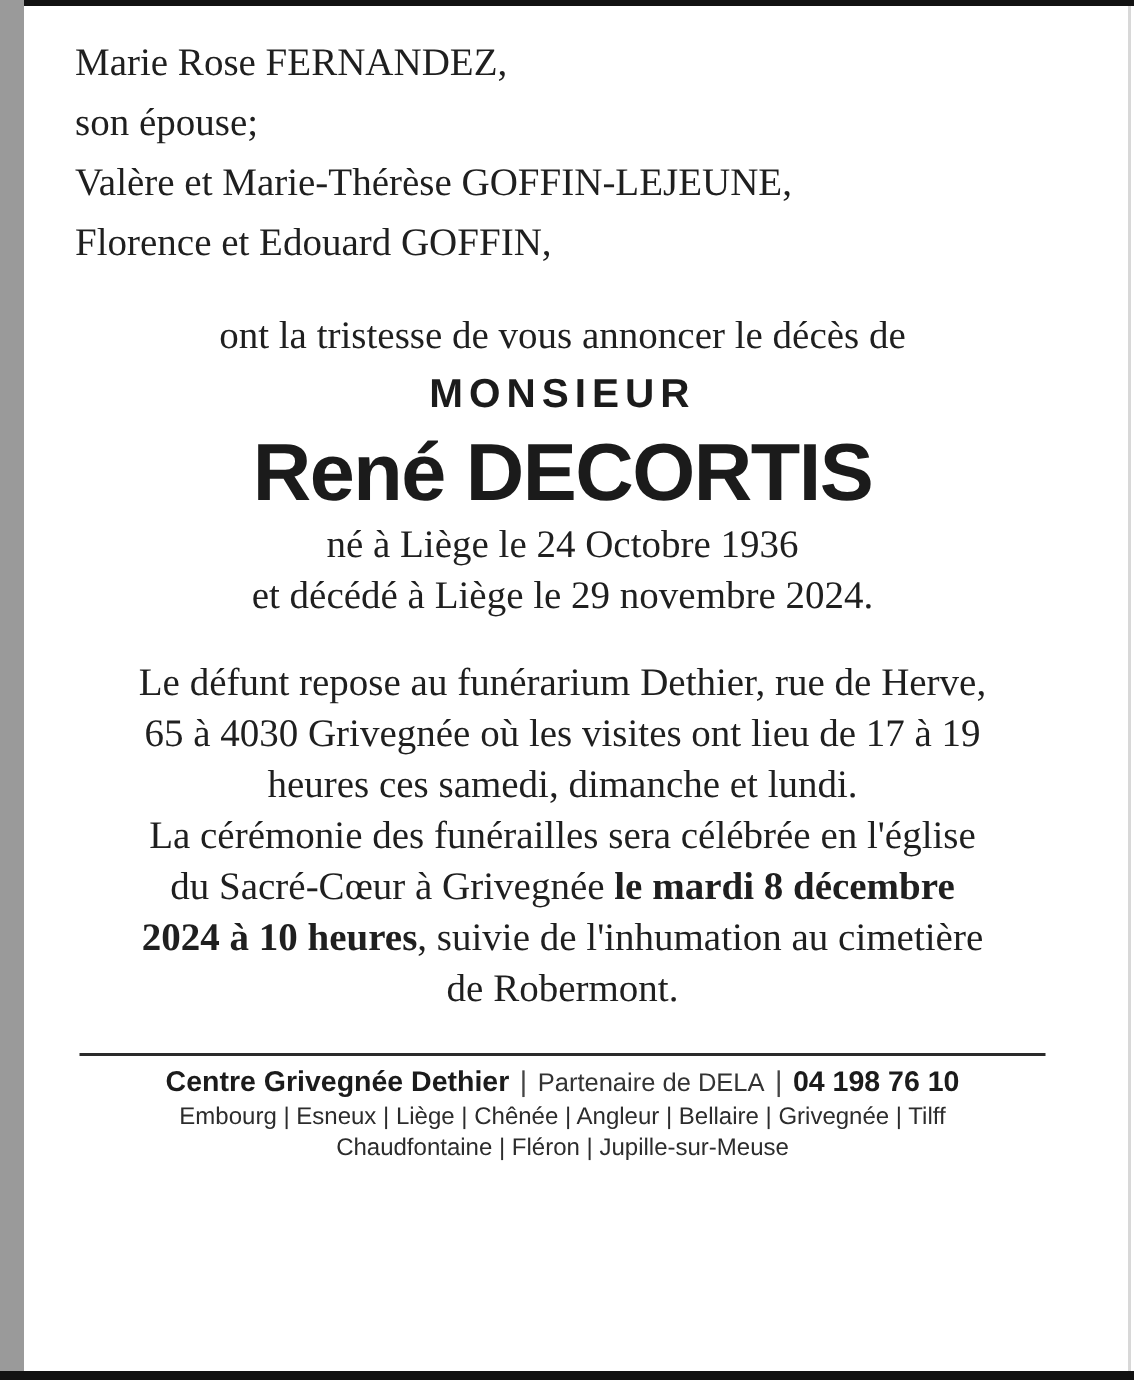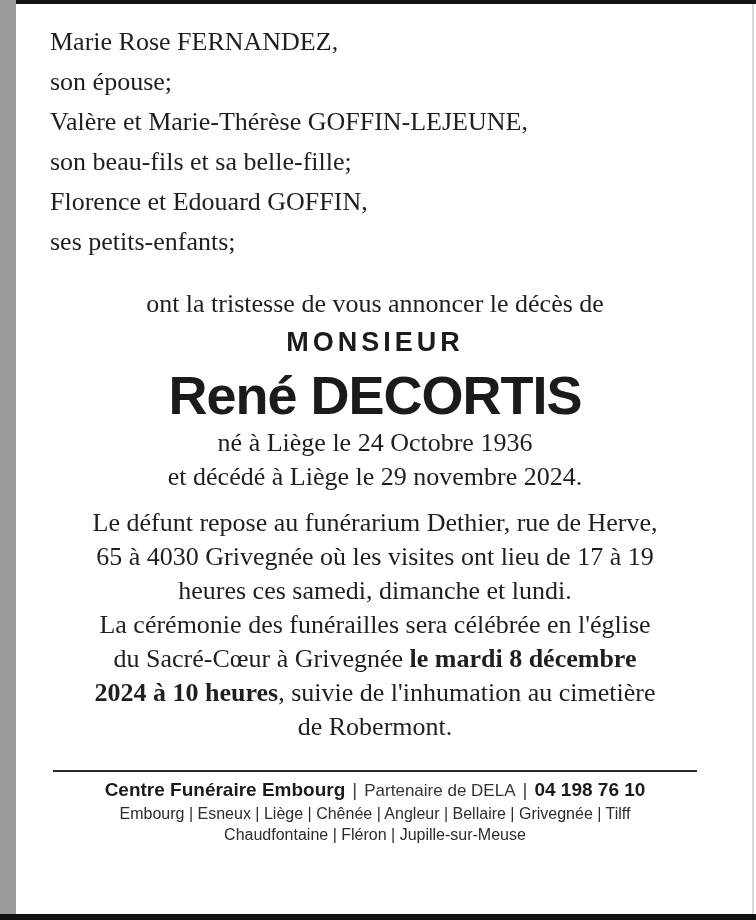--- a/index.html
+++ b/index.html
@@ -35,21 +35,21 @@
     font-size:27px; line-height:36px; letter-spacing:4px; color:#1b1b1b;
   }
   .deceased {
     margin:4px 0 0 0; text-align:center;
     font-family:"Liberation Sans", sans-serif; font-weight:700;
     font-size:54px; line-height:62px; letter-spacing:-1px; color:#1b1b1b;
   }
 
   .dates { text-align:center; font-size:26px; line-height:34px; }
 
-  .bodyblock { margin-top:12px; text-align:center; font-size:26px; line-height:34px; }
+  .bodyblock { margin-top:24px; text-align:center; font-size:26px; line-height:34px; }
   .bodyblock .b { font-weight:700; }
 
   .rule {
     border:none; border-top:2px solid #2a2a2a;
     width:644px; margin:26px auto 0 auto;
   }
 
   .footer { text-align:center; font-family:"Liberation Sans", sans-serif; color:#222222; }
   .f1 { margin-top:6px; font-size:19px; line-height:24px; white-space:nowrap; }
   .f1 .co, .f1 .phone { font-weight:700; color:#1b1b1b; }
@@ -63,23 +63,21 @@
 <div class="left-strip"></div>
 <div class="top-bar"></div>
 <div class="bottom-bar"></div>
 <div class="right-line"></div>
 
 <div class="doc">
 
   <div class="line left">Marie Rose FERNANDEZ,</div>
   <div class="line right">son épouse;</div>
   <div class="line left">Valère et Marie-Thérèse GOFFIN-LEJEUNE,</div>
-  <div class="line right">son beau-fils et sa belle-fille;</div>
   <div class="line left">Florence et Edouard GOFFIN,</div>
-  <div class="line right">ses petits-enfants;</div>
 
   <div class="intro">ont la tristesse de vous annoncer le décès de</div>
 
   <div class="civility">MONSIEUR</div>
   <h1 class="deceased">René DECORTIS</h1>
 
   <div class="dates">
     <div>né à Liège le 24 Octobre 1936</div>
     <div>et décédé à Liège le 29 novembre 2024.</div>
   </div>
@@ -90,18 +88,18 @@
     <div class="bline"><span>heures ces samedi, dimanche et lundi.</span></div>
     <div class="bline"><span>La cérémonie des funérailles sera célébrée en l'église</span></div>
     <div class="bline"><span>du Sacré-Cœur à Grivegnée </span><span class="b">le mardi 8 décembre</span></div>
     <div class="bline"><span class="b">2024 à 10 heures</span><span>, suivie de l'inhumation au cimetière</span></div>
     <div class="bline"><span>de Robermont.</span></div>
   </div>
 
   <hr class="rule">
 
   <div class="footer">
-    <div class="f1"><span class="co">Centre Funéraire Embourg</span><span class="sep">|</span><span class="partner">Partenaire de DELA</span><span class="sep">|</span><span class="phone">04 198 76 10</span></div>
+    <div class="f1"><span class="co">Centre Grivegnée Dethier</span><span class="sep">|</span><span class="partner">Partenaire de DELA</span><span class="sep">|</span><span class="phone">04 198 76 10</span></div>
     <div class="f2">Embourg | Esneux | Liège | Chênée | Angleur | Bellaire | Grivegnée | Tilff</div>
     <div class="f2">Chaudfontaine | Fléron | Jupille-sur-Meuse</div>
   </div>
 
 </div>
 
 </body></html>

